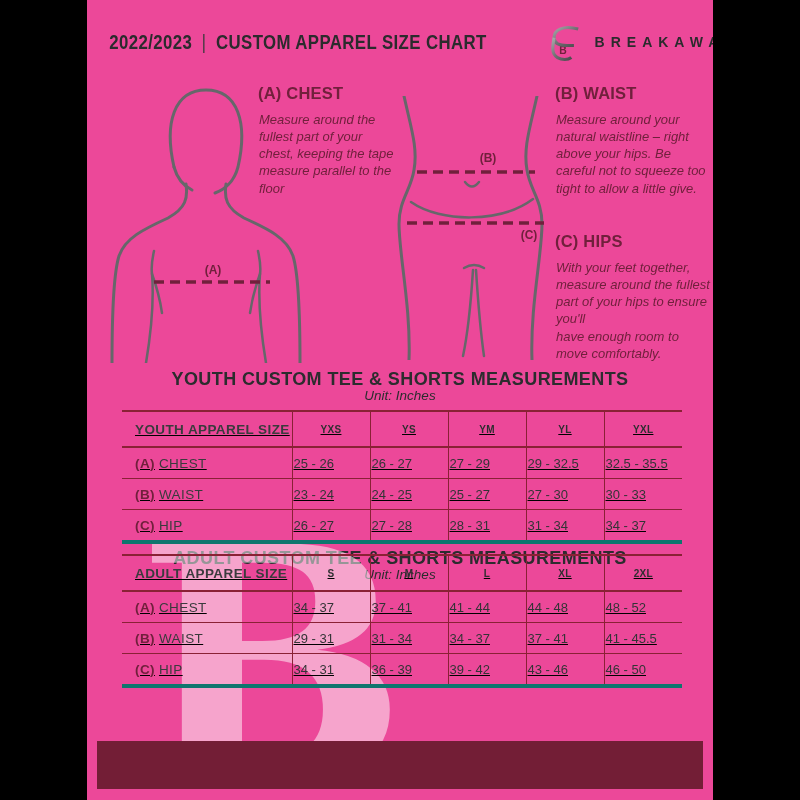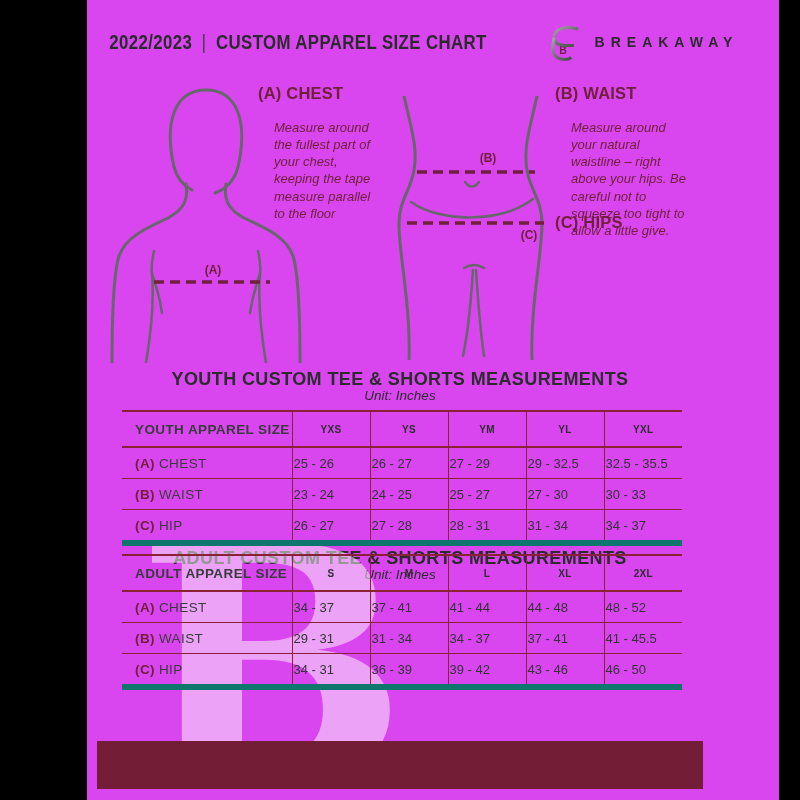--- a/index.html
+++ b/index.html
@@ -1,44 +1,44 @@
 <!DOCTYPE html>
 <html><head>
 <meta charset="utf-8">
 <style>
   html,body{margin:0;padding:0;}
   body{width:800px;height:800px;background:#000;position:relative;overflow:hidden;
        font-family:"Liberation Sans",sans-serif;}
-  .page{position:absolute;left:87px;top:0;width:692px;height:800px;background:#d946ef;overflow:hidden;}
+  .page{position:absolute;left:87px;top:0;width:626px;height:800px;background:#ec4899;overflow:hidden;}
 
   
   .hdr{position:absolute;left:0;top:22px;width:626px;display:flex;align-items:center;justify-content:center;gap:12px;}
   .hdr-title{display:flex;align-items:center;gap:10px;color:#2b2b2d;font-weight:700;font-size:21px;
              transform:scaleX(0.8);transform-origin:center;white-space:nowrap;letter-spacing:0.5px;}
   .hdr-div{font-weight:400;color:#3a3a3c;font-size:20px;padding:0 2px;}
   .brand{display:flex;align-items:center;gap:9px;margin-left:2px;}
   .brand-name{font-weight:700;font-size:14px;letter-spacing:6px;color:#2b2b2d;white-space:nowrap;}
 
   
   .fig{position:absolute;}
   .blk{position:absolute;color:#71203c;}
   .blk h3{margin:0 0 8px 0;font-size:16.5px;font-weight:700;letter-spacing:0.2px;}
-  .blk p{margin:16px;font-style:italic;font-size:13px;line-height:1.32;white-space:pre-line;}
+  .blk p{margin:1px;font-style:italic;font-size:13px;line-height:1.32;white-space:pre-line;}
 
   
   .sec-title{position:absolute;width:626px;text-align:center;font-weight:700;font-size:18px;
              letter-spacing:0.4px;color:#2c2c2e;}
   .sec-unit{position:absolute;width:626px;text-align:center;font-style:italic;font-size:13.5px;color:#2c2c2e;}
 
   
   table{position:absolute;left:35px;width:560px;border-collapse:collapse;table-layout:fixed;
         background:transparent;z-index:2;}
   col.c-lbl{width:170px;}
   col.c-val{width:78px;}
-  table{border-top:2px solid #8a2135;border-bottom:6px solid #0f766e;}
+  table{border-top:2px solid #8a2135;border-bottom:4px solid #0f766e;text-decoration:underline;}
   thead th{border-bottom:2px solid #8a2135;height:32px;font-size:10px;font-weight:700;color:#2e2e30;letter-spacing:0.3px;}
   tbody td{height:28px;font-size:13px;color:#333436;text-align:left;}
   tbody tr + tr td{border-top:1.5px solid #8a2135;}
   th + th, td + td{border-left:1.5px solid #8a2135;}
   th.lbl, td.lbl{text-align:left;padding-left:13px;font-size:13.5px;letter-spacing:0.4px;color:#3a3b3d;}
   td.lbl .mk{color:#71203c;font-weight:700;margin-right:4px;}
 
   
   .watermark{position:absolute;left:50px;top:505px;font-family:"DejaVu Serif",serif;font-weight:700;
              font-size:320px;line-height:1;color:rgba(255,255,255,0.5);z-index:1;user-select:none;}
@@ -112,22 +112,24 @@
     <text x="95" y="66" text-anchor="middle">(B)</text>
     <line x1="14" y1="127" x2="151" y2="127" stroke="#71203c" stroke-width="3.4" stroke-dasharray="10 6"></line>
     <text x="136" y="143" text-anchor="middle">(C)</text>
   </svg>
 
   <div class="blk" style="left:468px;top:84px;width:152px;">
     <h3>(B) WAIST</h3>
     <p>Measure around your natural waistline – right above your hips. Be careful not to squeeze too tight to allow a little give.</p>
   </div>
 
-  <div class="blk" style="left:468px;top:213px;width:160px;">
+  <div class="blk" style="left:468px;top:232px;width:160px;">
     <h3>(C) HIPS</h3>
+    <p>With your feet together, measure around the fullest part of your hips to ensure you'll
+have enough room to move comfortably.</p>
   </div>
 
   <div class="watermark">B</div>
 
   <div class="sec-title" style="top:369px;">YOUTH CUSTOM TEE &amp; SHORTS MEASUREMENTS</div>
   <div class="sec-unit" style="top:388px;">Unit: Inches</div>
 
   <table style="top:410px;">
     <colgroup>
         <col class="c-lbl">

